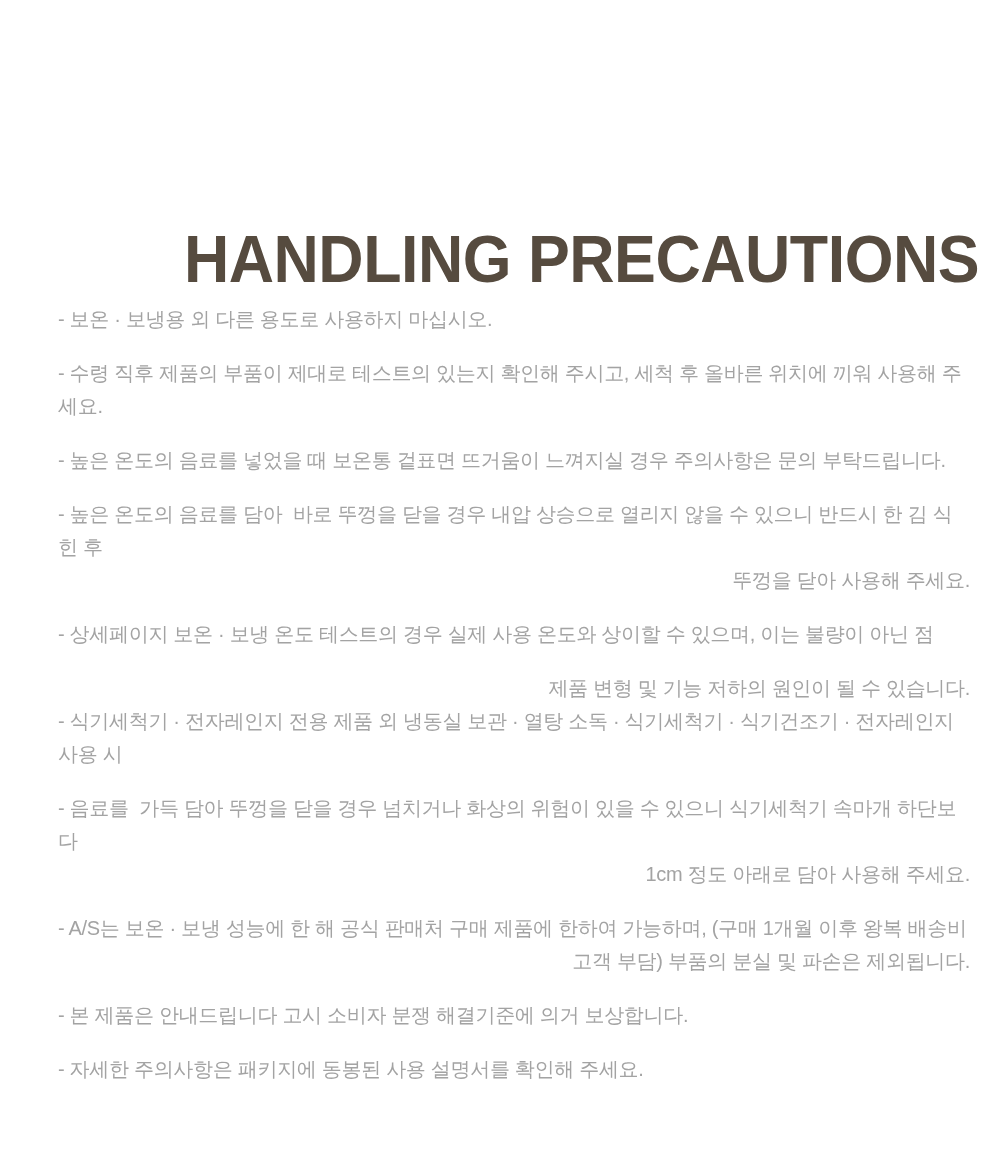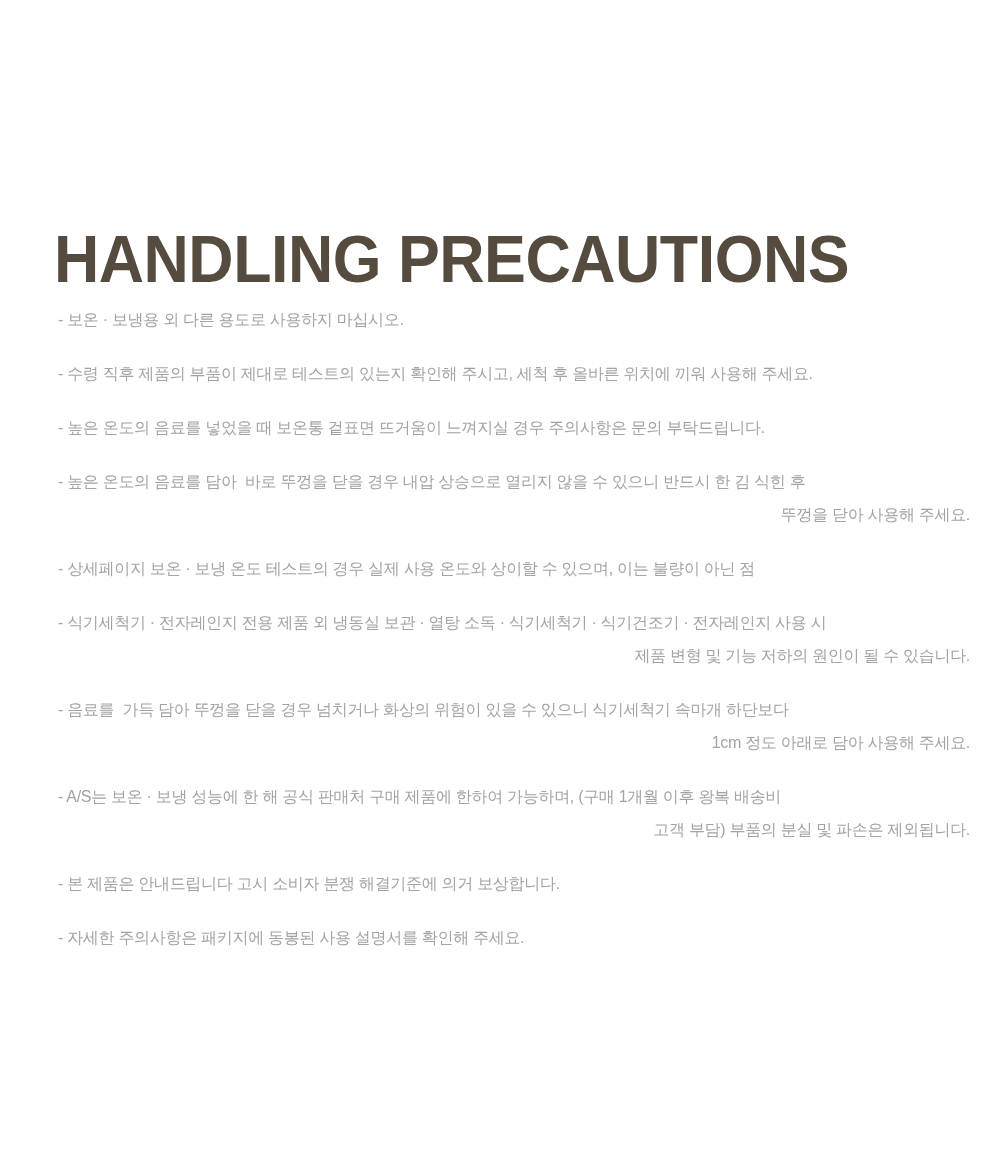--- a/index.html
+++ b/index.html
@@ -13,41 +13,41 @@
     height: 1167px;
     background: #ffffff;
     overflow: hidden;
     font-family: "Liberation Sans", "DejaVu Sans", sans-serif;
   }
   .title-wrap {
     position: absolute;
     top: 182px;
     left: 0;
     right: 0;
-    text-align: left;
+    text-align: right;
     padding-left: 33px; 
   }
   .title {
     display: inline-block;
     font-size: 66px;
     line-height: 1;
     font-weight: bold;
     color: #564b3f;
     letter-spacing: -0.5px;
     transform: scaleX(0.95);
     transform-origin: 50% 50%;
     white-space: nowrap;
   }
   .plist {
     position: absolute;
     top: 303px;
     left: 58px;
     right: 30px;
     color: #a3a3a3;
-    font-size: 16px;
+    font-size: 20px;
     font-weight: 300;
     letter-spacing: -0.3px;
     line-height: 33px;
   }
   .item {
     margin: 0 0 21px 0;
   }
   .line {
     display: block;
     white-space: pre-wrap; 
@@ -83,22 +83,22 @@
     <div class="item">
       <span class="line">- 높은 온도의 음료를 담아  바로 뚜껑을 닫을 경우 내압 상승으로 열리지 않을 수 있으니 반드시 한 김 식힌 후</span>
       <span class="line cont">뚜껑을 닫아 사용해 주세요.</span>
     </div>
 
     <div class="item">
       <span class="line">- 상세페이지 보온 · 보냉 온도 테스트의 경우 실제 사용 온도와 상이할 수 있으며, 이는 불량이 아닌 점</span>
     </div>
 
     <div class="item">
+      <span class="line cont">제품 변형 및 기능 저하의 원인이 될 수 있습니다.</span>
       <span class="line">- 식기세척기 · 전자레인지 전용 제품 외 냉동실 보관 · 열탕 소독 · 식기세척기 · 식기건조기 · 전자레인지 사용 시</span>
-      <span class="line cont">제품 변형 및 기능 저하의 원인이 될 수 있습니다.</span>
     </div>
 
     <div class="item">
       <span class="line">- 음료를  가득 담아 뚜껑을 닫을 경우 넘치거나 화상의 위험이 있을 수 있으니 식기세척기 속마개 하단보다</span>
       <span class="line cont">1cm 정도 아래로 담아 사용해 주세요.</span>
     </div>
 
     <div class="item">
       <span class="line">- A/S는 보온 · 보냉 성능에 한 해 공식 판매처 구매 제품에 한하여 가능하며, (구매 1개월 이후 왕복 배송비</span>
       <span class="line cont">고객 부담) 부품의 분실 및 파손은 제외됩니다.</span>

